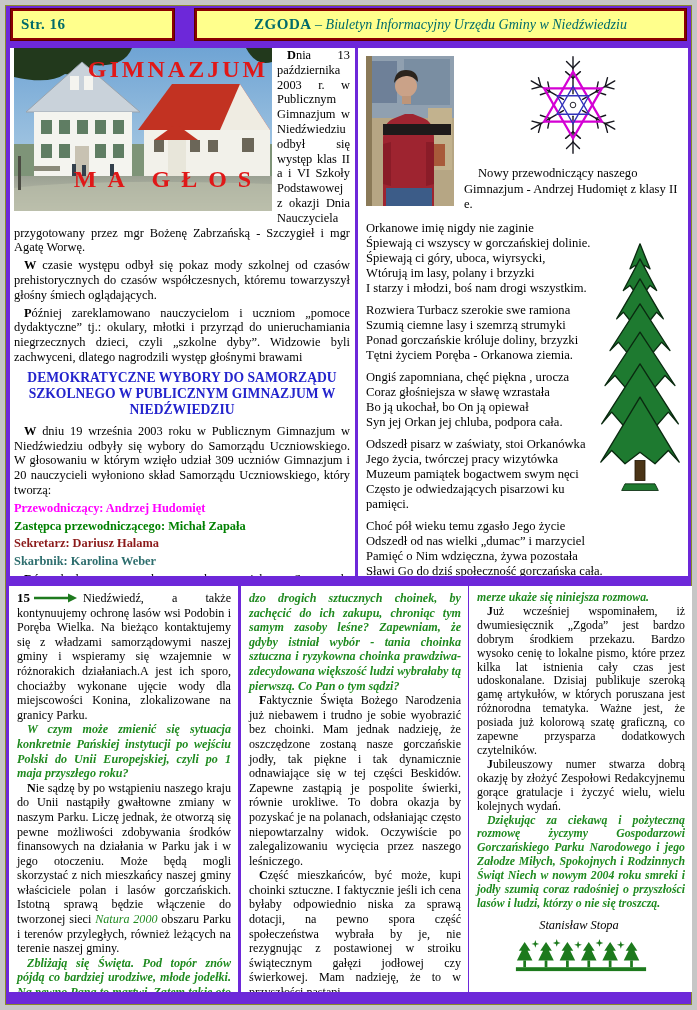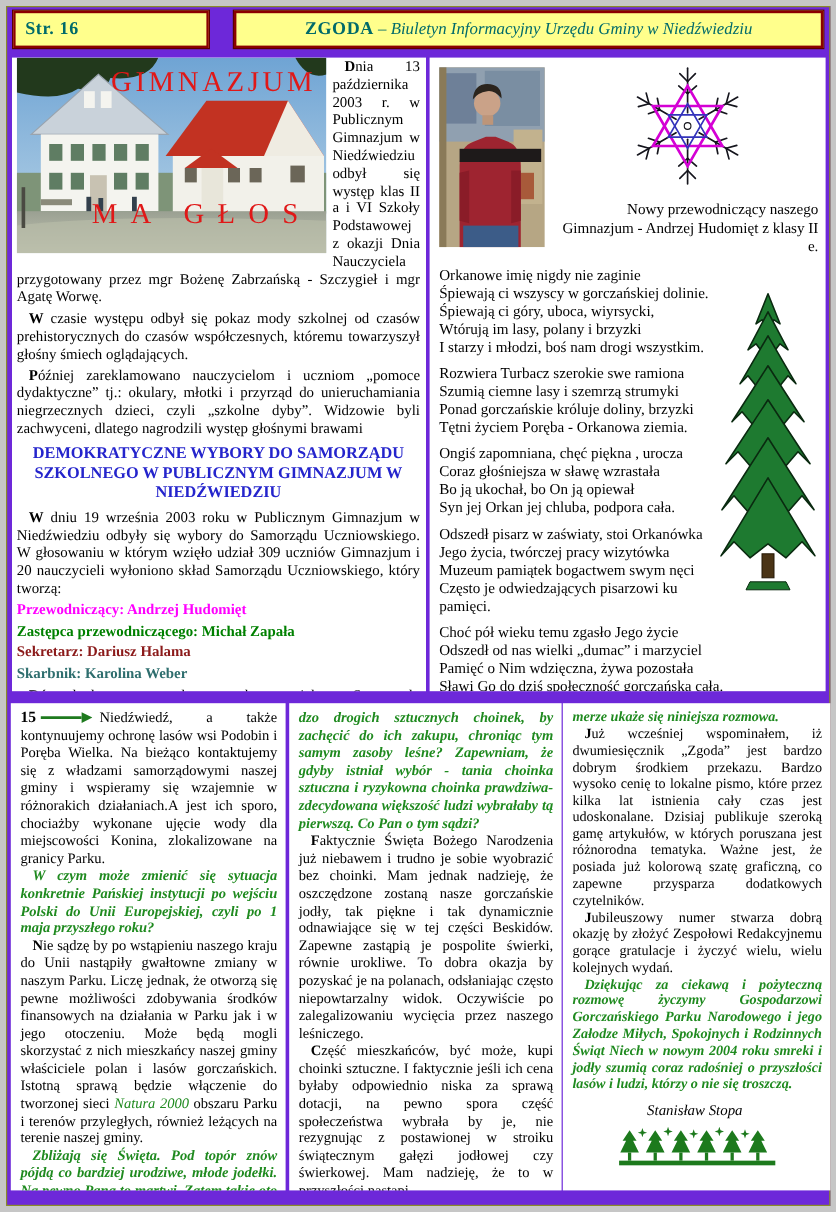--- a/index.html
+++ b/index.html
@@ -25,38 +25,38 @@
   .colpanel{top:580px;height:406px;padding:5px 7px 4px 8px;font-size:12.1px;
             line-height:14.6px;text-align:justify;}
   .col1{left:3px;width:229px;}
   .col2{left:235px;width:227px;}
   .col3{left:463px;width:223px;font-size:11.8px;line-height:13.9px;}
 
   
   .photo-wrap{position:relative;float:left;width:258px;height:163px;margin:0 5px 2px 0;}
   .photo-wrap svg{display:block;}
   .overlay-red{position:absolute;left:0;right:0;text-align:center;color:#e01818;
-               font-weight:normal;font-size:24px;font-family:"Liberation Serif",serif;}
+               font-weight:bold;font-size:24px;font-family:"Liberation Serif",serif;}
   .ov-top{top:8px;letter-spacing:3px;padding-left:70px;}
   .ov-bottom{top:118px;letter-spacing:11px;padding-left:50px;}
   .panel-school p{margin:0 0 3px 0;font-size:12.4px;line-height:14.8px;text-align:justify;}
   .lead{text-indent:10px;}
   .lead::first-letter{font-weight:bold;}
   .blue-head{color:#2424cc;font-weight:bold;text-align:center;font-size:13.6px;
              line-height:16px;margin:5px 0 6px 0;}
   .role{font-weight:bold;font-size:12.8px;line-height:16px;margin:0;}
   .role-chair{color:#ff00ff;}
   .role-deputy{color:#008000;}
   .role-secretary{color:#8b1a1a;}
   .role-treasurer{color:#2e6e6e;}
 
   
   .boy-wrap{float:left;width:88px;height:150px;margin:2px 10px 4px 0;}
   .flake-wrap{text-align:center;margin:0 0 6px 96px;}
-  .caption{font-size:12.6px;line-height:15.5px;margin:0 0 4px 98px;text-indent:14px;text-align:right;}
+  .caption{font-size:12.6px;line-height:15.5px;margin:0 0 4px 98px;text-indent:14px;}
   .poem{clear:both;padding-top:4px;font-size:12.6px;line-height:15px;}
   .tree-wrap{float:right;width:84px;margin:2px 0 0 2px;text-align:center;}
   .stanza{margin:0 0 7px 0;}
 
   
   .colpanel p{margin:0;}
   .q{color:#1f8a1f;font-style:italic;font-weight:bold;}
   .q-ind{text-indent:10px;}
   .a{text-indent:10px;}
   .a::first-letter{font-weight:bold;}

